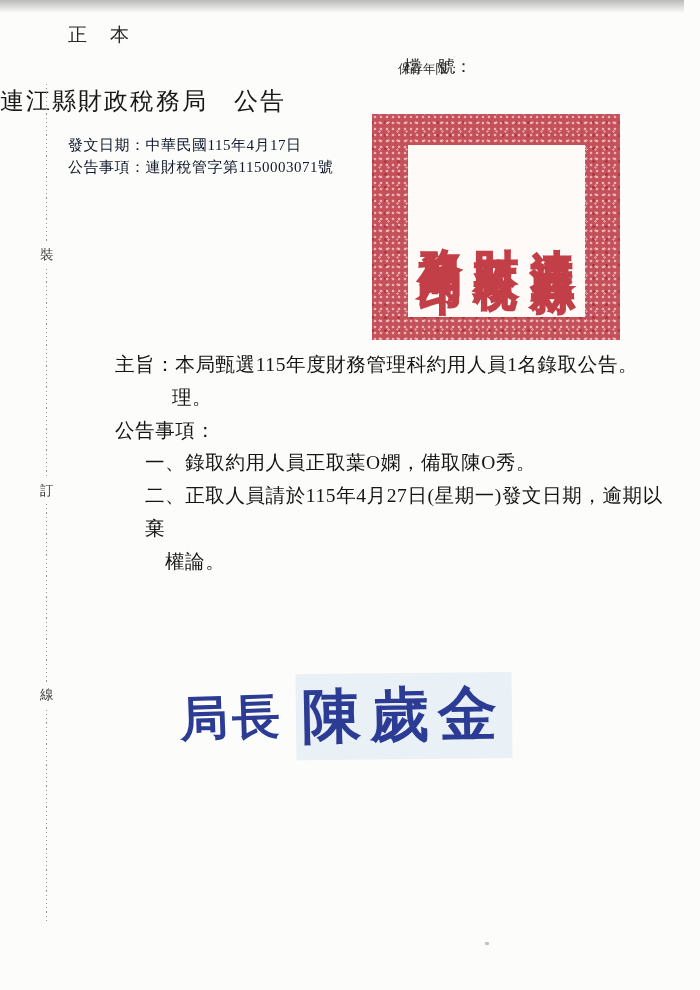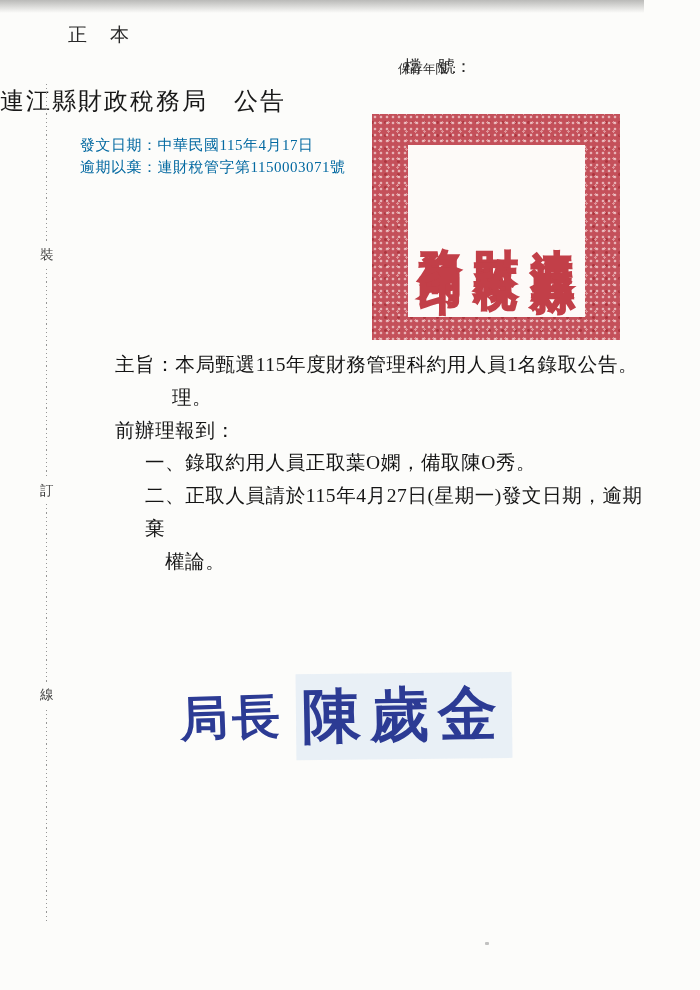--- a/index.html
+++ b/index.html
@@ -4,20 +4,21 @@
 <style>
   html,body{margin:0;padding:0;}
   body{background:#fcfcfa;}
   .page{
     position:relative;
     width:644px;height:990px;
     background:#fcfcfa;
     overflow:hidden;
     font-family:"Liberation Serif","DejaVu Serif",serif;
     color:#1f1f1f;
+    padding-left:40px;
   }
   
   .scan-band{
     position:absolute;left:0;top:0;width:700px;height:13px;
     background:linear-gradient(180deg,#aeaeac 0%,#c9c9c7 35%,rgba(250,250,248,0) 100%);
     opacity:.85;
   }
   .copy-label{
     position:absolute;left:68px;top:22px;
     font-size:19px;letter-spacing:2px;color:#2a2a2a;
@@ -28,22 +29,22 @@
   }
   .retention{
     position:absolute;left:398px;top:61px;
     font-size:12.5px;color:#2a2a2a;
   }
   .doc-title{
     position:absolute;left:0;top:85px;width:700px;
     text-align:left;font-size:24px;letter-spacing:2px;color:#181818;
   }
   .meta{
-    position:absolute;left:80px;top:134px;
-    font-size:15px;line-height:22.4px;letter-spacing:.5px;color:#0369a1;
+    position:absolute;left:68px;top:134px;
+    font-size:15px;line-height:22.4px;letter-spacing:.5px;color:#0f172a;
   }
   
   .seal{
     position:absolute;left:372px;top:114px;width:248px;height:226px;
     background-color:#c4505a;
     background-image:
       radial-gradient(rgba(255,244,243,.6) 1px, rgba(255,244,243,0) 1.7px),
       radial-gradient(rgba(255,230,230,.45) 1px, rgba(255,230,230,0) 1.4px),
       radial-gradient(rgba(148,22,30,.45) 1px, rgba(148,22,30,0) 1.9px);
     background-size:6px 6px,9px 9px,13px 13px;
@@ -118,35 +119,35 @@
 
   <div class="copy-label">正　本</div>
 
   <div class="file-no">檔　號：</div>
   <div class="retention">保存年限：</div>
 
   <div class="doc-title">連江縣財政稅務局　公告</div>
 
   <div class="meta">
     <div>發文日期：中華民國115年4月17日</div>
-    <div>逾期以棄：連財稅管字第1150003071號</div>
+    <div>公告事項：連財稅管字第1150003071號</div>
   </div>
 
   <div class="seal">
     <div class="seal-inner">
       <div class="seal-col">連江縣</div>
       <div class="seal-col">財政稅</div>
       <div class="seal-col">務局印</div>
     </div>
   </div>
 
   <div class="body-text">
     <div>主旨：本局甄選115年度財務管理科約用人員1名錄取公告。</div>
     <div class="ind-cont">理。</div>
-    <div>前辦理報到：</div>
+    <div>公告事項：</div>
     <div class="ind-item">一、錄取約用人員正取葉O嫻，備取陳O秀。</div>
     <div class="ind-item">二、正取人員請於115年4月27日(星期一)發文日期，逾期以棄</div>
     <div class="ind-cont2">權論。</div>
   </div>
 
   <div class="sig-halo"></div>
   <div class="sig-title">局長</div>
   <div class="sig-name">陳歲金</div>
 
   <div class="binding-line"></div>

